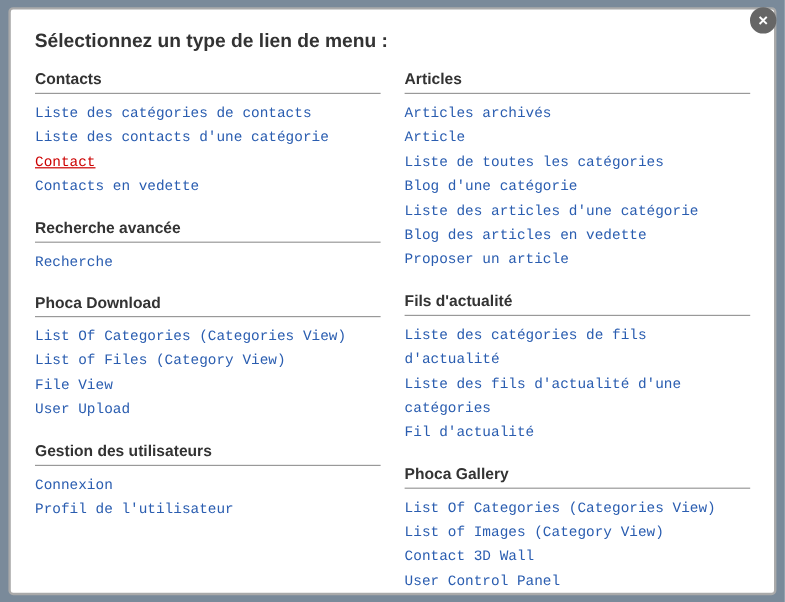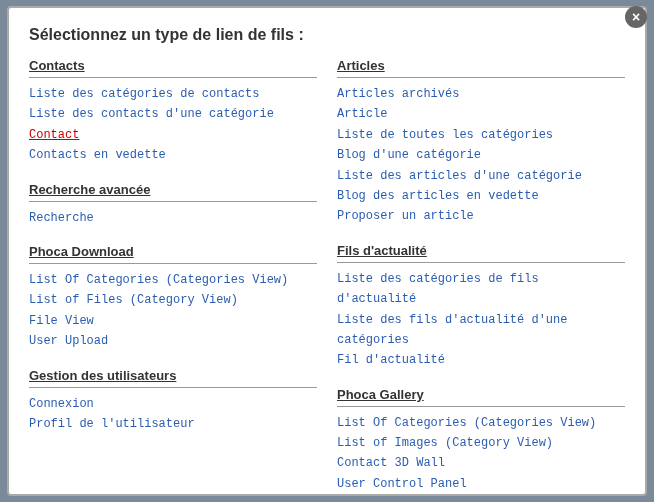--- a/index.html
+++ b/index.html
@@ -73,42 +73,41 @@
     .section {
       margin-bottom: 16px;
     }
     .section-title {
       font-size: 13px;
       font-weight: bold;
       color: #333;
       padding-bottom: 4px;
       border-bottom: 1px solid #999;
       margin-bottom: 6px;
-      text-decoration: underline;
     }
     .section-link {
       display: block;
       color: #2a5db0;
       text-decoration: none;
       font-size: 12px;
       line-height: 1.7;
       cursor: pointer;
       font-family: Liberation Mono, monospace;
     }
     .section-link.active {
       color: #cc0000;
       text-decoration: underline;
     }
   </style>
 </head>
 <body>
 
 <div class="modal-overlay">
   <div class="close-btn">×</div>
-  <div class="modal-title">Sélectionnez un type de lien de fils :</div>
+  <div class="modal-title">Sélectionnez un type de lien de menu :</div>
   <div class="modal-body">
     <div class="columns" id="sections-container">
     <div>
           <div class="section">
             <div class="section-title">Contacts</div>
             <a class="section-link" href="#">Liste des catégories de contacts</a>
             <a class="section-link" href="#">Liste des contacts d'une catégorie</a>
             <a class="section-link active" href="#">Contact</a>
             <a class="section-link" href="#">Contacts en vedette</a>
           </div>

